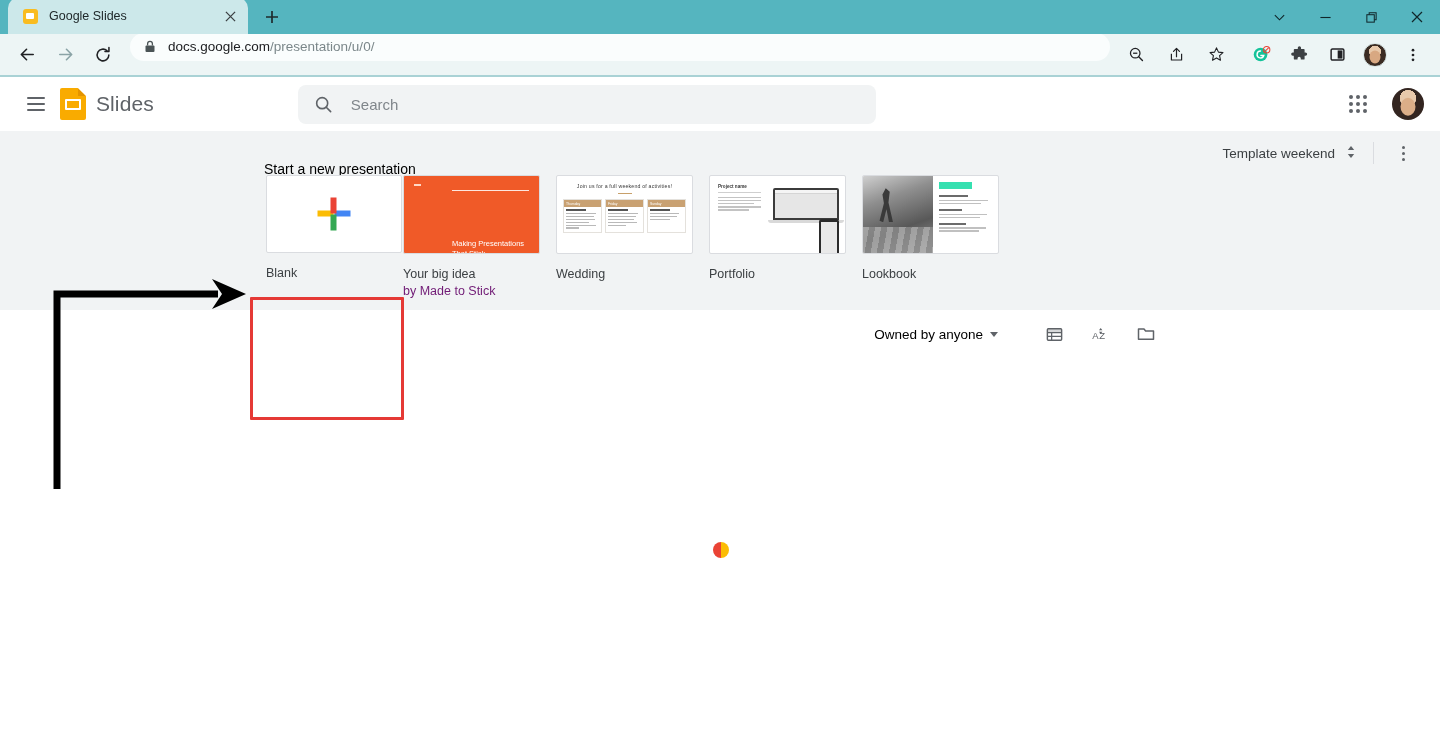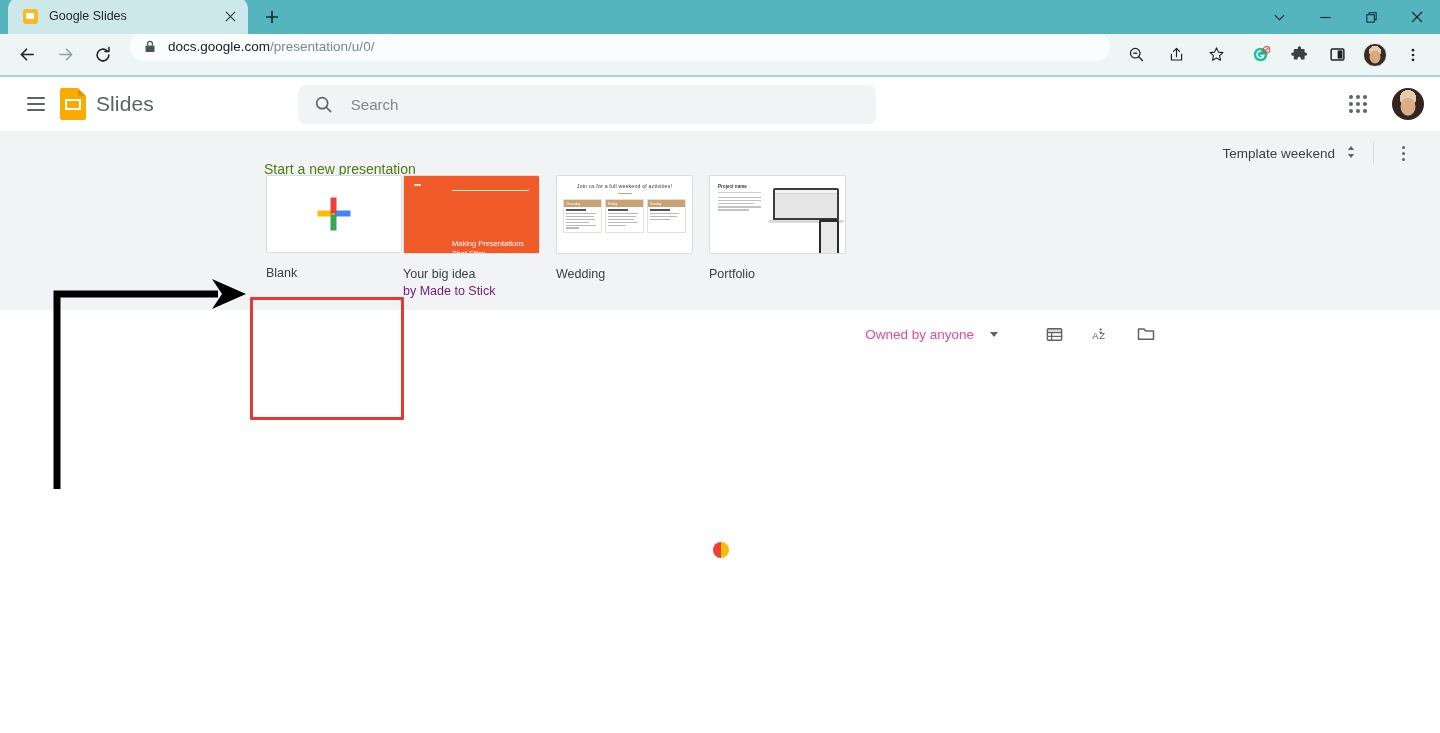--- a/index.html
+++ b/index.html
@@ -147,21 +147,21 @@
   }
 
   
   .template-band {
     background: #F1F3F4; padding: 0 0 14px 0; height: 179px; position: relative;
   }
   .band-top {
     display: flex; align-items: center; height: 44px;
     padding: 0 22px 0 264px;
   }
-  .band-title { font-size: 14px; color: #4d7c0f; margin-top: 32px; }
+  .band-title { font-size: 14px; color: #000000; margin-top: 32px; }
   .band-actions { margin-left: auto; display: flex; align-items: center; gap: 2px; }
   .tgallery {
     font-size: 13.5px; color: #3c4043; cursor: pointer; padding: 6px 4px 6px 8px;
     display: flex; align-items: center; gap: 10px;
   }
   .band-sep { width: 1px; height: 22px; background: #dadce0; margin: 0 12px 0 10px; }
   .kebab {
     width: 30px; height: 30px; display: flex; flex-direction: column;
     align-items: center; justify-content: center; gap: 3px; cursor: pointer;
     border-radius: 50%;
@@ -269,21 +269,21 @@
   .t-look .blk { margin-bottom:5px; }
   .t-look .blk b { display:block; height:2.2px; background:#6b6b6b; width:54%; margin-bottom:2.4px;}
   .t-look .blk i { display:block; height:1.4px; background:#c0c0c0; margin-bottom:1.6px;}
 
   
   .filterbar {
     display:flex; align-items:center; height:48px; padding-right:274px;
     justify-content:flex-end; gap:6px; background:#ffffff;
   }
   .owned {
-    font-size:13.5px; color:#ec4899; display:flex; align-items:center; gap:16px;
+    font-size:13.5px; color:#000000; display:flex; align-items:center; gap:7px;
     cursor:pointer; padding:6px 8px;
   }
   .caret-down {
     width:0; height:0; border-left:4.5px solid transparent; border-right:4.5px solid transparent;
     border-top:5px solid #5f6368;
   }
   .fbtn {
     width:40px; height:40px; border-radius:50%; display:flex;
     align-items:center; justify-content:center; cursor:pointer; color:#5f6368;
   }
@@ -579,20 +579,44 @@
                 </div>
               <div class="base"></div>
             </div>
             <div class="phone">
                 <div class="ps"></div>
               </div>
           </div>
           <div class="card-label">Portfolio</div>
         </div>
 
+        <div class="card">
+          <div class="thumb t-look">
+            <div class="photo"></div>
+            <div class="side">
+              <div class="mint"></div>
+              <div class="blk">
+                  <b></b>
+                  <i style="width:92%"></i>
+                  <i style="width:80%"></i>
+                </div>
+              <div class="blk">
+                  <b style="width:44%"></b>
+                  <i style="width:90%"></i>
+                  <i style="width:78%"></i>
+                </div>
+              <div class="blk">
+                  <b style="width:50%"></b>
+                  <i style="width:88%"></i>
+                  <i style="width:76%"></i>
+                </div>
+            </div>
+          </div>
+          <div class="card-label">Lookbook</div>
+        </div>
       </div>
 
       <div class="highlight-box"></div>
     </div>
 
     <div class="filterbar">
       <span class="owned">
         <span>Owned by anyone</span>
         <span class="caret-down"></span>
       </span>

